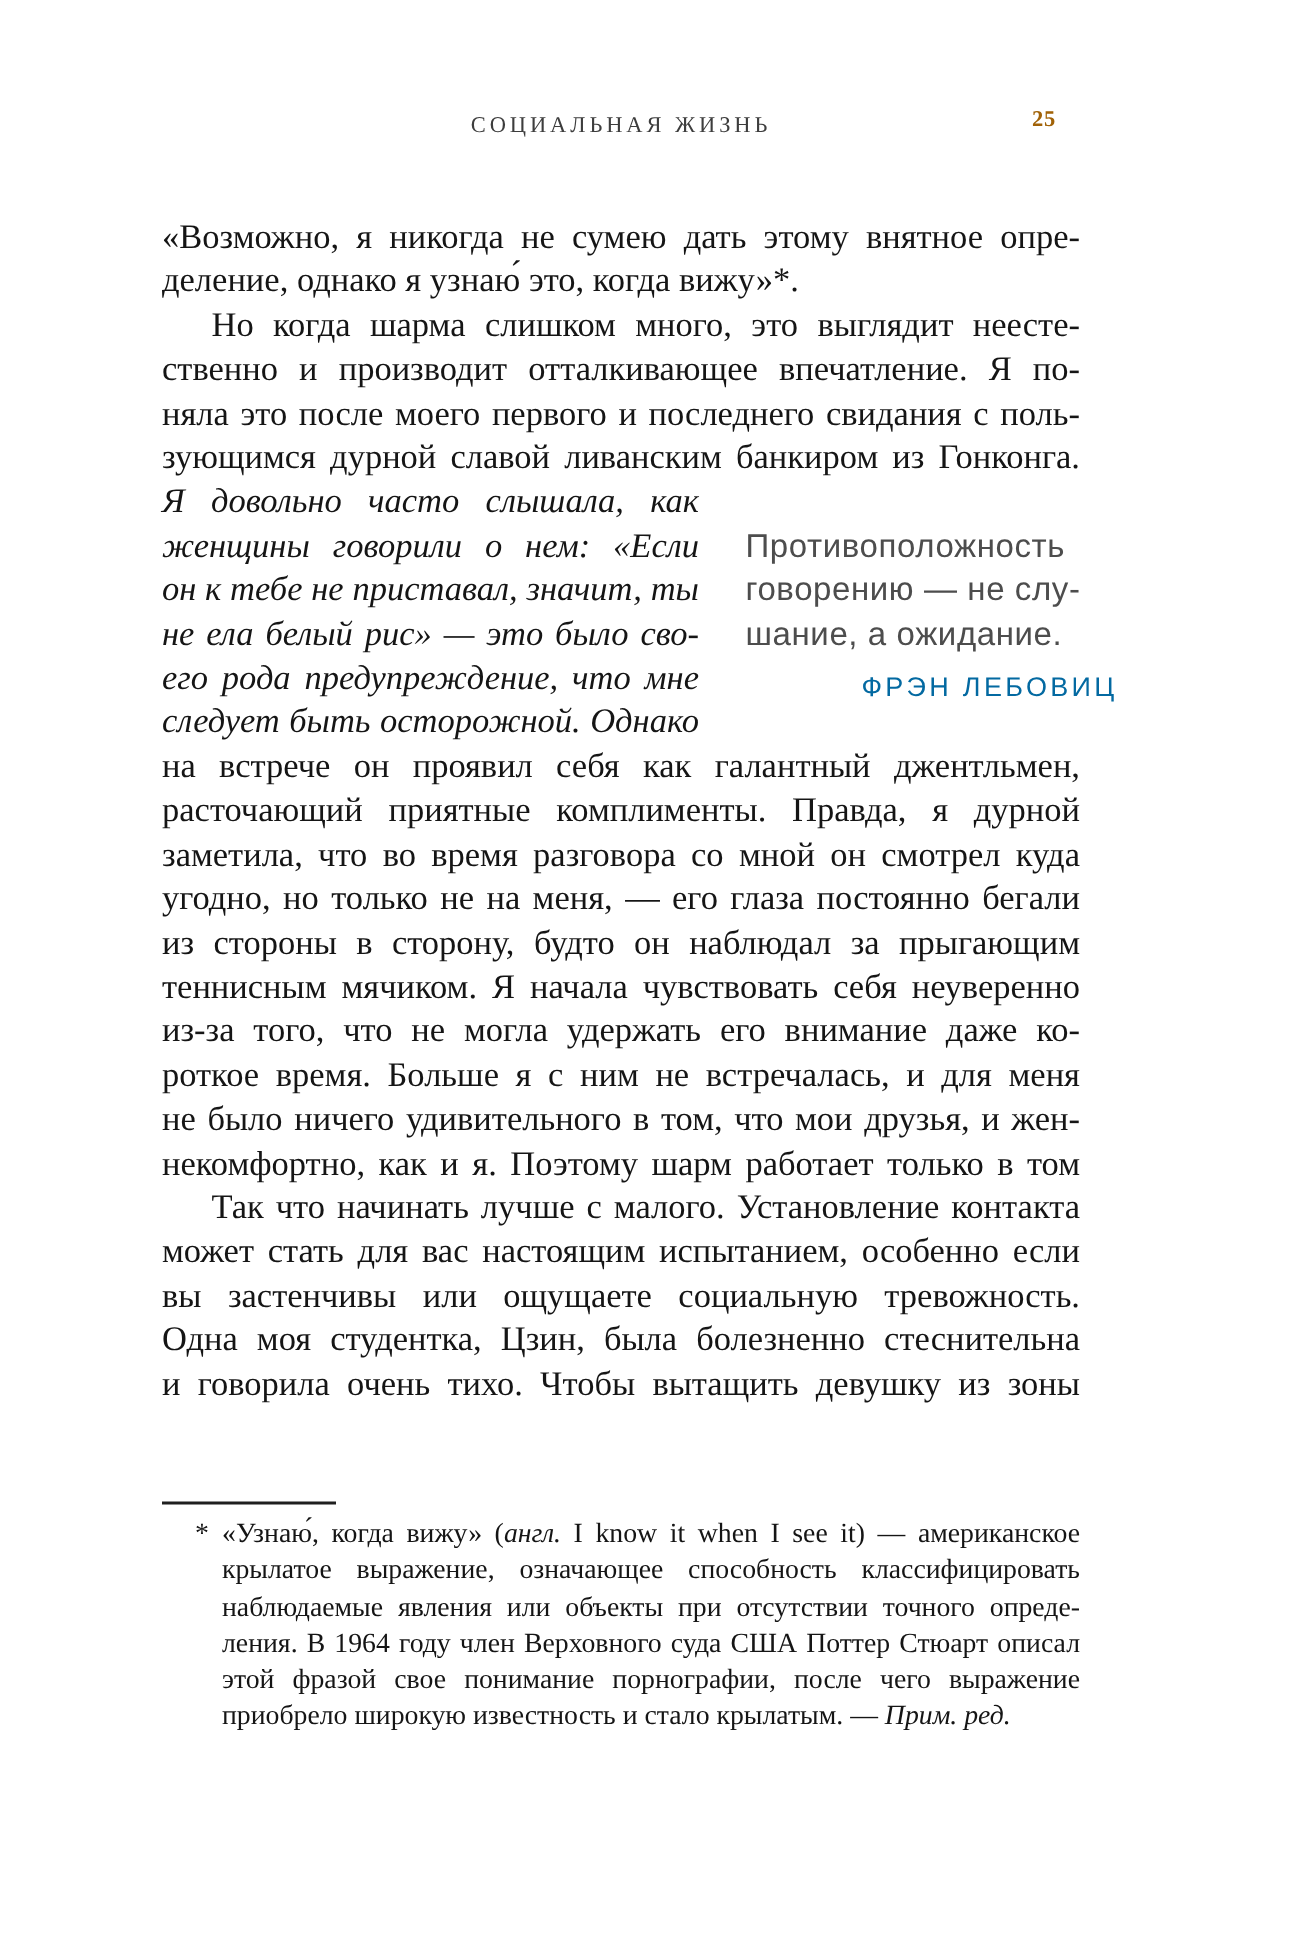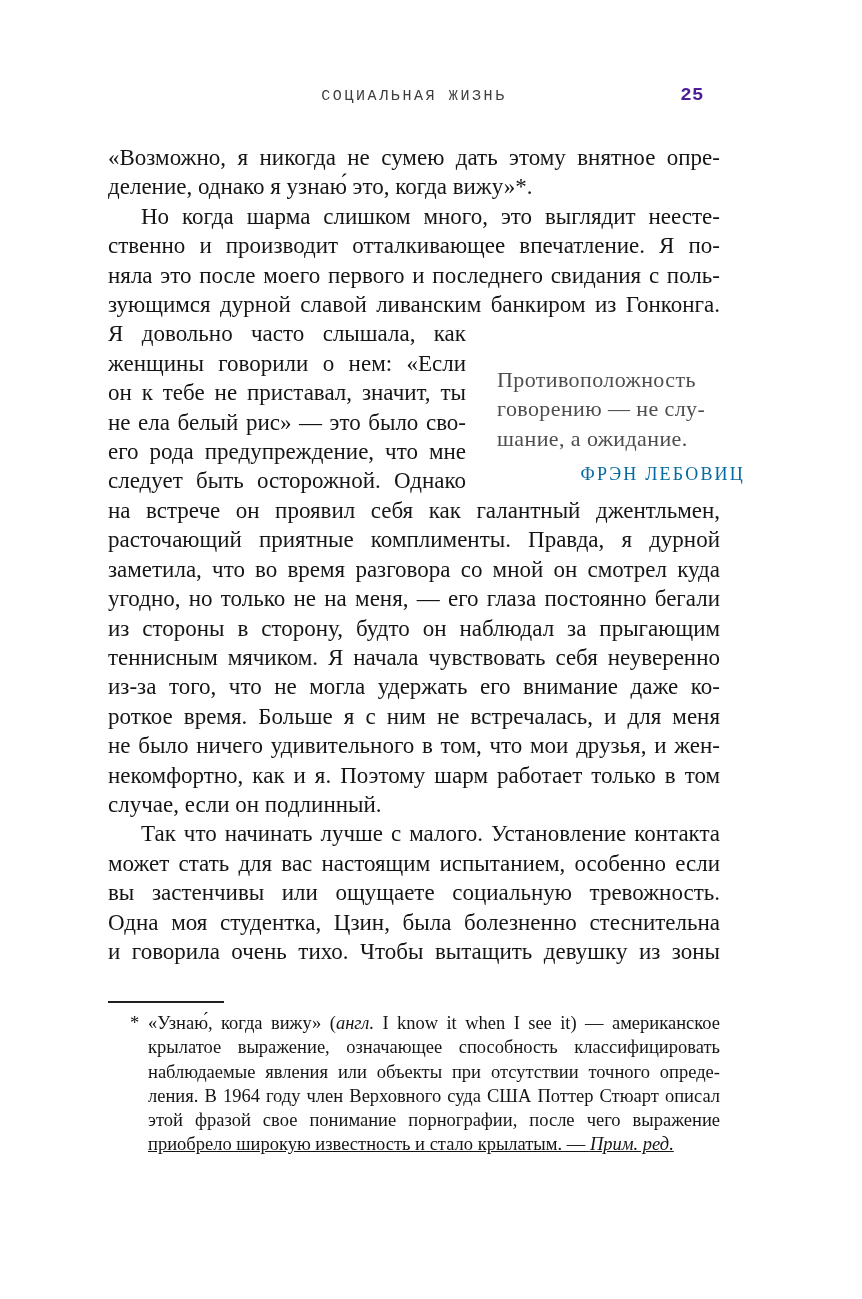--- a/index.html
+++ b/index.html
@@ -8,65 +8,65 @@
     width: 862px;
     height: 1299px;
     background: #ffffff;
     overflow: hidden;
   }
 
   
   .running-header {
     position: absolute;
     left: 108px;
-    top: 84px;
+    top: 72px;
     width: 612px;
     height: 26px;
-    font-family: Liberation Mono, monospace;
+    font-family: Liberation Serif, serif;
   }
   .header-title {
     text-align: center;
     font-size: 15px;
     letter-spacing: 2.6px;
     color: #3d3d3d;
     padding-top: 4px;
   }
   .page-number {
     position: absolute;
     right: 16px;
     top: 0;
-    font-size: 19px;
+    font-size: 15px;
     font-weight: 700;
-    color: #4c1d95;
+    color: #a16207;
     letter-spacing: 0.5px;
   }
 
   
   .text-block {
     position: absolute;
     left: 108px;
     top: 143px;
     width: 612px;
     font-family: "Liberation Serif", "DejaVu Serif", serif;
     font-size: 23px;
     line-height: 29.4px;
     color: #151515;
   }
   .line { text-align: justify; text-align-last: justify; }
   .line.end { text-align-last: left; }
   .line.indent { text-indent: 33px; }
-  .line.narrow { width: 358px; }
+  .line.narrow { width: 358px; font-style: italic; }
 
   
   .pull-quote {
     position: absolute;
     left: 389px;
-    top: 222px;
+    top: 206px;
     width: 248px;
-    font-family: Liberation Serif, serif;
+    font-family: Liberation Sans, sans-serif;
     font-weight: 300;
     font-size: 22px;
     line-height: 29.4px;
     color: #4d4d4d;
     letter-spacing: 0.4px;
   }
   .quote-line { white-space: nowrap; }
   .pull-quote-attribution {
     margin-top: 7px;
     text-align: right;
@@ -94,21 +94,21 @@
     font-size: 18.5px;
     line-height: 24.3px;
     color: #151515;
   }
   .footnote-marker {
     position: absolute;
     left: 22px;
     top: 0;
   }
   .fn-line { text-align: justify; text-align-last: justify; }
-  .fn-line.end { text-align-last: left; text-decoration: underline; }
+  .fn-line.end { text-align-last: left; }
   .fn-line i, .footnote em { font-style: italic; }
 </style>
 </head>
 <body>
 
 <div class="page">
 
   <div class="running-header">
     <div class="header-title">СОЦИАЛЬНАЯ ЖИЗНЬ</div>
     <div class="page-number">25</div>
@@ -138,21 +138,20 @@
       <div class="line">на встрече он проявил себя как галантный джентльмен,</div>
       <div class="line">расточающий приятные комплименты. Правда, я дурной</div>
       <div class="line">заметила, что во время разговора со мной он смотрел куда</div>
       <div class="line">угодно, но только не на меня, — его глаза постоянно бегали</div>
       <div class="line">из стороны в сторону, будто он наблюдал за прыгающим</div>
       <div class="line">теннисным мячиком. Я начала чувствовать себя неуверенно</div>
       <div class="line">из-за того, что не могла удержать его внимание даже ко-</div>
       <div class="line">роткое время. Больше я с ним не встречалась, и для меня</div>
       <div class="line">не было ничего удивительного в том, что мои друзья, и жен-</div>
       <div class="line">некомфортно, как и я. Поэтому шарм работает только в том</div>
-      <div class="line end">случае, если он подлинный.</div>
       <div class="line indent">Так что начинать лучше с малого. Установление контакта</div>
       <div class="line">может стать для вас настоящим испытанием, особенно если</div>
       <div class="line">вы застенчивы или ощущаете социальную тревожность.</div>
       <div class="line">Одна моя студентка, Цзин, была болезненно стеснительна</div>
       <div class="line">и говорила очень тихо. Чтобы вытащить девушку из зоны</div>
     </div>
 
   <div class="footnote-divider"></div>
 
   <div class="footnote">

